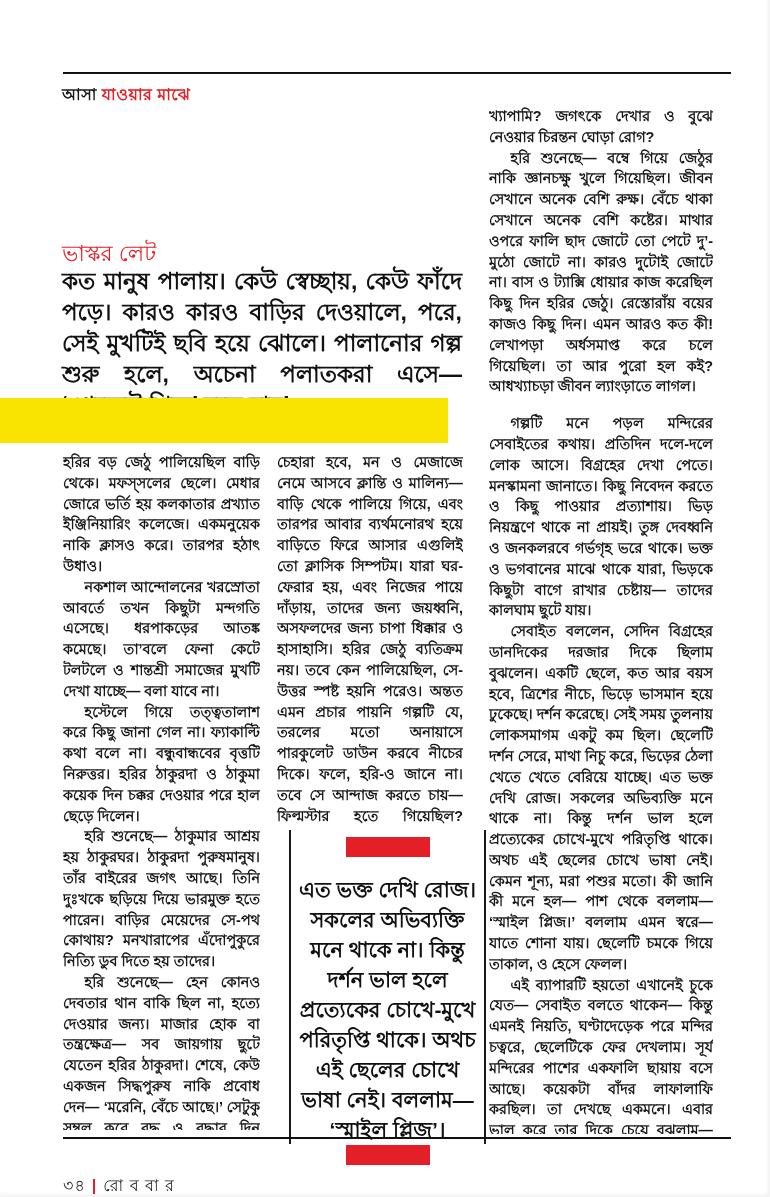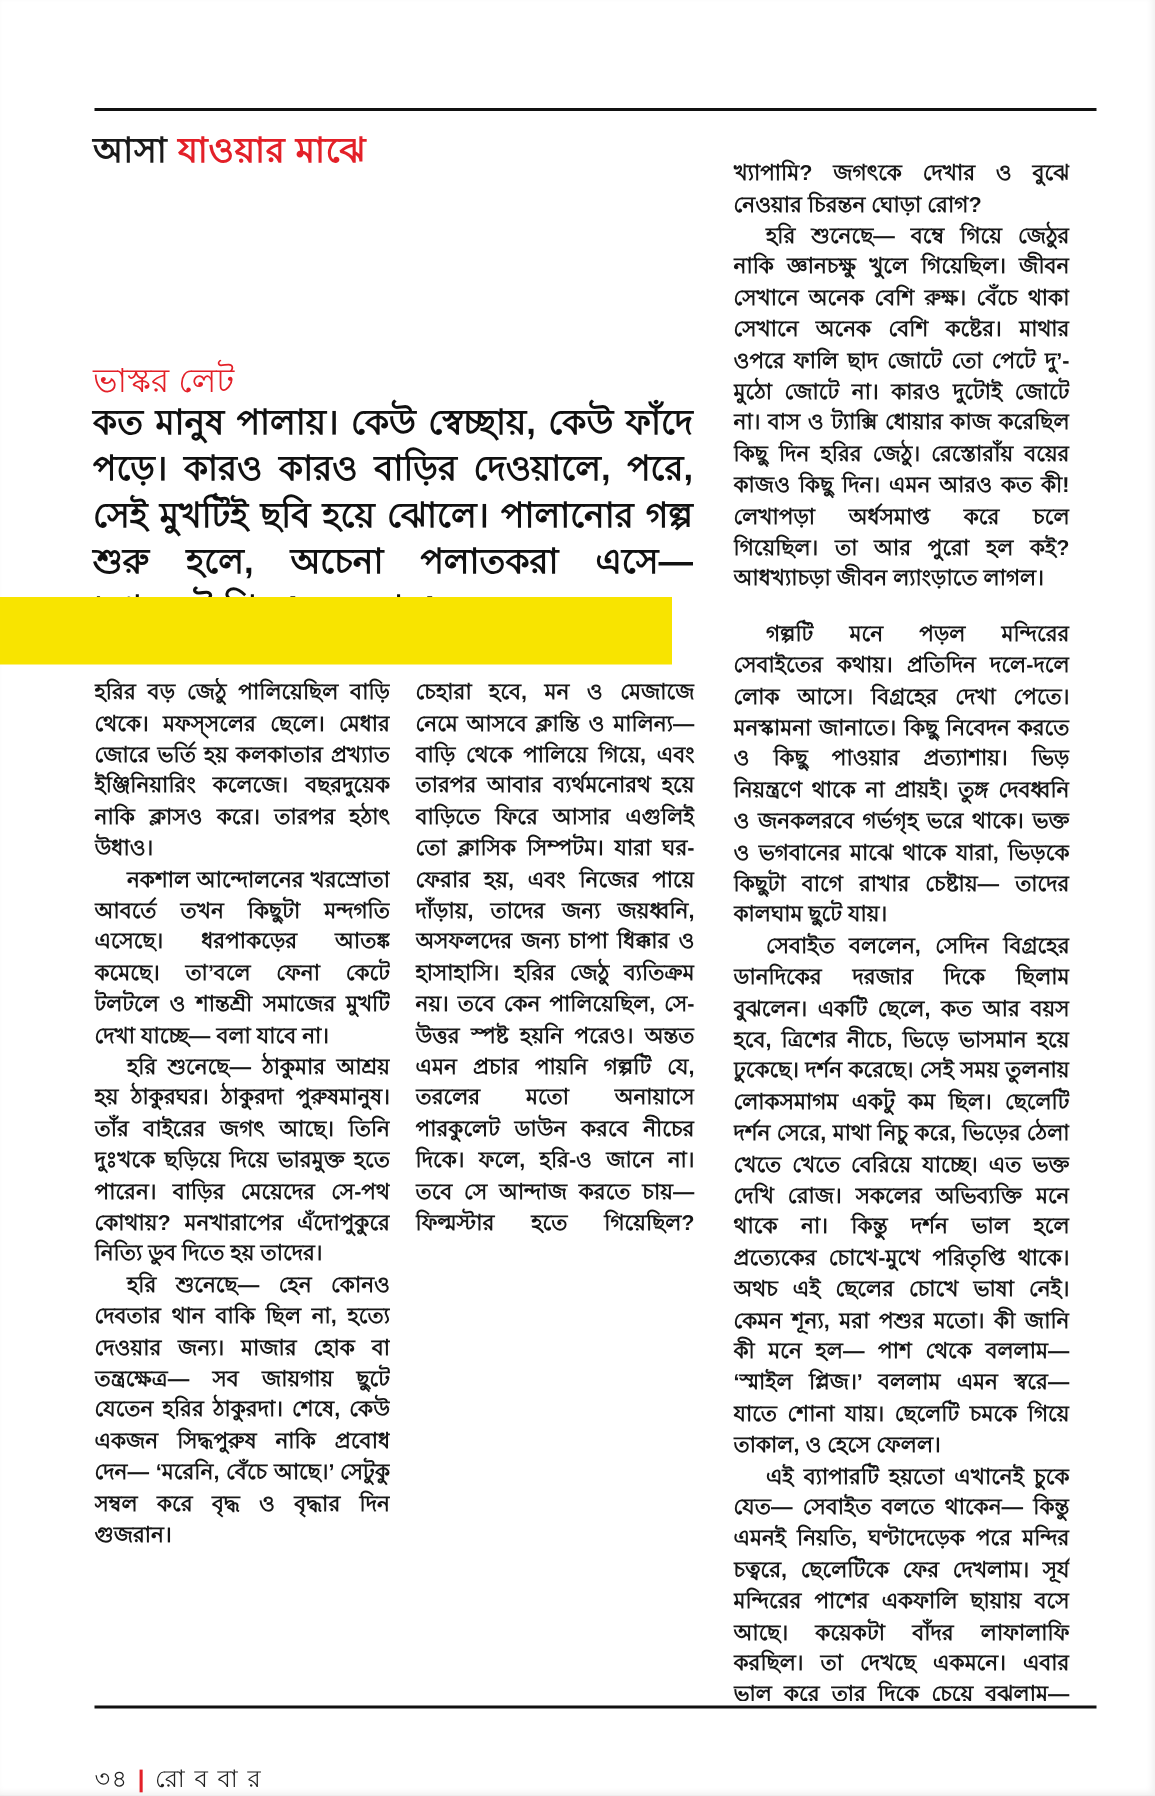--- a/index.html
+++ b/index.html
@@ -6,21 +6,21 @@
   .page{
     position:relative;
     width:770px;height:1197px;
     background:#ffffff;
     font-family:"Liberation Sans", sans-serif;
     color:#1a1a1a;
     overflow:hidden;
     box-shadow:inset -2px -2px 4px rgba(0,0,0,0.06);
   }
   .top-rule{position:absolute;left:63px;top:72px;width:668px;height:2px;background:#111;}
-  .section-label{position:absolute;left:62px;top:82px;font-size:23px;font-weight:bold;letter-spacing:0.5px;}
+  .section-label{position:absolute;left:62px;top:82px;font-size:16px;font-weight:bold;letter-spacing:0.5px;}
   .red{color:#e32028;}
   .headline{
     position:absolute;left:58px;top:138px;margin:0;
     font-size:58px;font-weight:bold;color:#0d0d0d;
     letter-spacing:-1px;white-space:nowrap;
     font-family:"Liberation Serif", serif;
   }
   .byline{position:absolute;left:62px;top:236px;font-size:22px;font-weight:normal;color:#e32028;}
   .standfirst{
     position:absolute;left:62px;top:266px;width:400px;margin:0;
@@ -65,31 +65,37 @@
   </div>
 
 
   <div class="byline">ভাস্কর লেট</div>
 
   <p class="standfirst">কত মানুষ পালায়। কেউ স্বেচ্ছায়, কেউ ফাঁদে পড়ে। কারও কারও বাড়ির দেওয়ালে, পরে, সেই মুখটিই ছবি হয়ে ঝোলে। পালানোর গল্প শুরু হলে, অচেনা পলাতকরা এসে— ‘প্রেজেন্ট প্লিজ’ বলে যায়!</p>
 
   <div class="yellow-bar"></div>
 
   <div class="col col1">
-    <p>হরির বড় জেঠু পালিয়েছিল বাড়ি থেকে। মফস্‌সলের ছেলে। মেধার জোরে ভর্তি হয় কলকাতার প্রখ্যাত ইঞ্জিনিয়ারিং কলেজে। বছরদুয়েক নাকি ক্লাসও করে। তারপর হঠাৎ উধাও।</p>
+    <p>হরির বড় জেঠু পালিয়েছিল বাড়ি থেকে। মফস্‌সলের ছেলে। মেধার জোরে ভর্তি হয় কলকাতার প্রখ্যাত ইঞ্জিনিয়ারিং কলেজে। একমনুয়েক নাকি ক্লাসও করে। তারপর হঠাৎ উধাও।</p>
     <p class="indent">নকশাল আন্দোলনের খরস্রোতা আবর্তে তখন কিছুটা মন্দগতি এসেছে। ধরপাকড়ের আতঙ্ক কমেছে। তা’বলে ফেনা কেটে টলটলে ও শান্তশ্রী সমাজের মুখটি দেখা যাচ্ছে— বলা যাবে না।</p>
+    <p class="indent">হস্টেলে গিয়ে তত্ত্বতালাশ করে কিছু জানা গেল না। ফ্যাকাল্টি কথা বলে না। বন্ধুবান্ধবের বৃত্তটি নিরুত্তর। হরির ঠাকুরদা ও ঠাকুমা কয়েক দিন চক্কর দেওয়ার পরে হাল ছেড়ে দিলেন।</p>
     <p class="indent">হরি শুনেছে— ঠাকুমার আশ্রয় হয় ঠাকুরঘর। ঠাকুরদা পুরুষমানুষ। তাঁর বাইরের জগৎ আছে। তিনি দুঃখকে ছড়িয়ে দিয়ে ভারমুক্ত হতে পারেন। বাড়ির মেয়েদের সে-পথ কোথায়? মনখারাপের এঁদোপুকুরে নিত্যি ডুব দিতে হয় তাদের।</p>
     <p class="indent">হরি শুনেছে— হেন কোনও দেবতার থান বাকি ছিল না, হত্যে দেওয়ার জন্য। মাজার হোক বা তন্ত্রক্ষেত্র— সব জায়গায় ছুটে যেতেন হরির ঠাকুরদা। শেষে, কেউ একজন সিদ্ধপুরুষ নাকি প্রবোধ দেন— ‘মরেনি, বেঁচে আছে।’ সেটুকু সম্বল করে বৃদ্ধ ও বৃদ্ধার দিন গুজরান।</p>
 
   </div>
 
   <div class="col col2">
     <p>চেহারা হবে, মন ও মেজাজে নেমে আসবে ক্লান্তি ও মালিন্য— বাড়ি থেকে পালিয়ে গিয়ে, এবং তারপর আবার ব্যর্থমনোরথ হয়ে বাড়িতে ফিরে আসার এগুলিই তো ক্লাসিক সিম্পটম। যারা ঘর-ফেরার হয়, এবং নিজের পায়ে দাঁড়ায়, তাদের জন্য জয়ধ্বনি, অসফলদের জন্য চাপা ধিক্কার ও হাসাহাসি। হরির জেঠু ব্যতিক্রম নয়। তবে কেন পালিয়েছিল, সে-উত্তর স্পষ্ট হয়নি পরেও। অন্তত এমন প্রচার পায়নি গল্পটি যে, তরলের মতো অনায়াসে পারকুলেট ডাউন করবে নীচের দিকে। ফলে, হরি-ও জানে না। তবে সে আন্দাজ করতে চায়— ফিল্মস্টার হতে গিয়েছিল? কোনও বড় গ্যাংয়ের শরিক হয়েছিল, যারা ফরসা কাজকর্ম করে না! নারী ও প্রণয়ঘটিত কিছু? না কি স্রেফ</p>
   </div>
 
+  <div class="pullquote">
+    <div class="pq-bar"></div>
+    <div class="pq-text">এত ভক্ত দেখি রোজ। সকলের অভিব্যক্তি মনে থাকে না। কিন্তু দর্শন ভাল হলে প্রত্যেকের চোখে-মুখে পরিতৃপ্তি থাকে। অথচ এই ছেলের চোখে ভাষা নেই। বললাম— ‘স্মাইল প্লিজ’।</div>
+    <div class="pq-bar pq-bottom"></div>
+  </div>
 
   <div class="col col3">
     <p>খ্যাপামি? জগৎকে দেখার ও বুঝে নেওয়ার চিরন্তন ঘোড়া রোগ?</p>
     <p class="indent">হরি শুনেছে— বম্বে গিয়ে জেঠুর নাকি জ্ঞানচক্ষু খুলে গিয়েছিল। জীবন সেখানে অনেক বেশি রুক্ষ। বেঁচে থাকা সেখানে অনেক বেশি কষ্টের। মাথার ওপরে ফালি ছাদ জোটে তো পেটে দু’-মুঠো জোটে না। কারও দুটোই জোটে না। বাস ও ট্যাক্সি ধোয়ার কাজ করেছিল কিছু দিন হরির জেঠু। রেস্তোরাঁয় বয়ের কাজও কিছু দিন। এমন আরও কত কী! লেখাপড়া অর্ধসমাপ্ত করে চলে গিয়েছিল। তা আর পুরো হল কই? আধখ্যাচড়া জীবন ল্যাংড়াতে লাগল।</p>
     <p class="indent gap">গল্পটি মনে পড়ল মন্দিরের সেবাইতের কথায়। প্রতিদিন দলে-দলে লোক আসে। বিগ্রহের দেখা পেতে। মনস্কামনা জানাতে। কিছু নিবেদন করতে ও কিছু পাওয়ার প্রত্যাশায়। ভিড় নিয়ন্ত্রণে থাকে না প্রায়ই। তুঙ্গ দেবধ্বনি ও জনকলরবে গর্ভগৃহ ভরে থাকে। ভক্ত ও ভগবানের মাঝে থাকে যারা, ভিড়কে কিছুটা বাগে রাখার চেষ্টায়— তাদের কালঘাম ছুটে যায়।</p>
     <p class="indent">সেবাইত বললেন, সেদিন বিগ্রহের ডানদিকের দরজার দিকে ছিলাম বুঝলেন। একটি ছেলে, কত আর বয়স হবে, ত্রিশের নীচে, ভিড়ে ভাসমান হয়ে ঢুকেছে। দর্শন করেছে। সেই সময় তুলনায় লোকসমাগম একটু কম ছিল। ছেলেটি দর্শন সেরে, মাথা নিচু করে, ভিড়ের ঠেলা খেতে খেতে বেরিয়ে যাচ্ছে। এত ভক্ত দেখি রোজ। সকলের অভিব্যক্তি মনে থাকে না। কিন্তু দর্শন ভাল হলে প্রত্যেকের চোখে-মুখে পরিতৃপ্তি থাকে। অথচ এই ছেলের চোখে ভাষা নেই। কেমন শূন্য, মরা পশুর মতো। কী জানি কী মনে হল— পাশ থেকে বললাম— ‘স্মাইল প্লিজ।’ বললাম এমন স্বরে— যাতে শোনা যায়। ছেলেটি চমকে গিয়ে তাকাল, ও হেসে ফেলল।</p>
     <p class="indent">এই ব্যাপারটি হয়তো এখানেই চুকে যেত— সেবাইত বলতে থাকেন— কিন্তু এমনই নিয়তি, ঘণ্টাদেড়েক পরে মন্দির চত্বরে, ছেলেটিকে ফের দেখলাম। সূর্য মন্দিরের পাশের একফালি ছায়ায় বসে আছে। কয়েকটা বাঁদর লাফালাফি করছিল। তা দেখছে একমনে। এবার ভাল করে তার দিকে চেয়ে বুঝলাম— পোশাকে দৈন্য। চেহারায় জেল্লা নেই। করুণ ও শ্রীহীন দশা। ‘বাড়ি থেকে পালিয়ে বুঝি?’ কাছে গিয়ে আলতো করে জিজ্ঞেস করি। সে চমকে ওঠে। তারপর মাথা নাড়ে। তাকে বলেছিলাম, ফিরে যাও। যাই হোক, ফিরে যাও।</p>
 
   </div>
 

